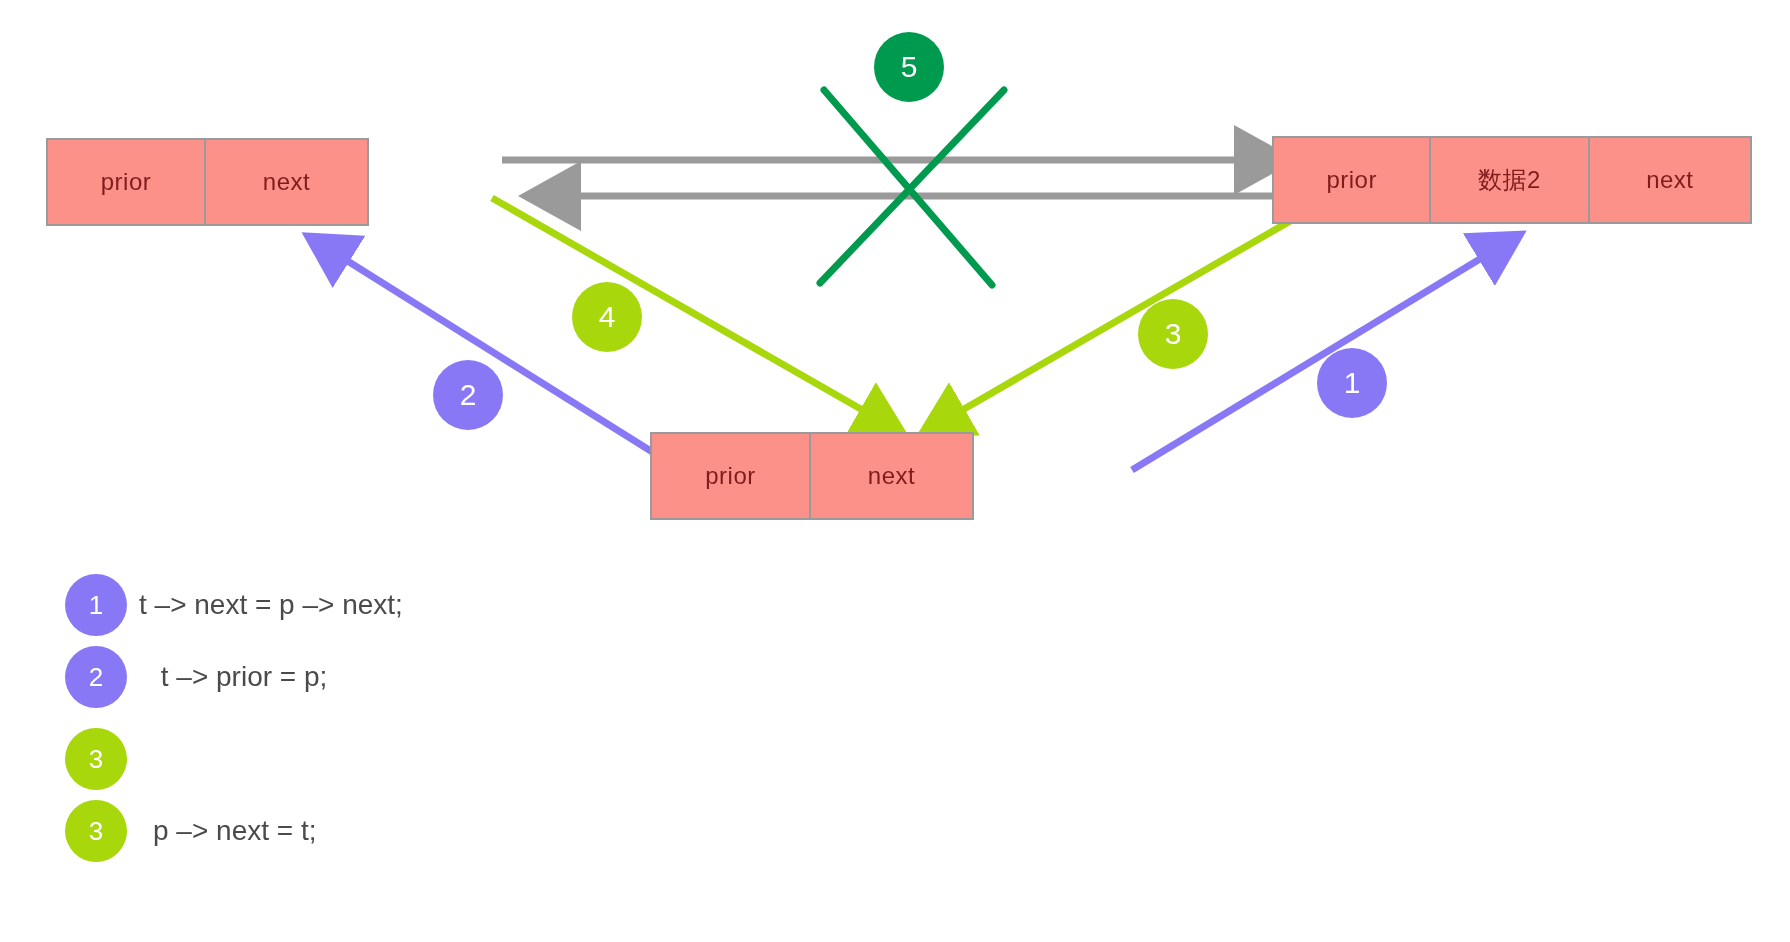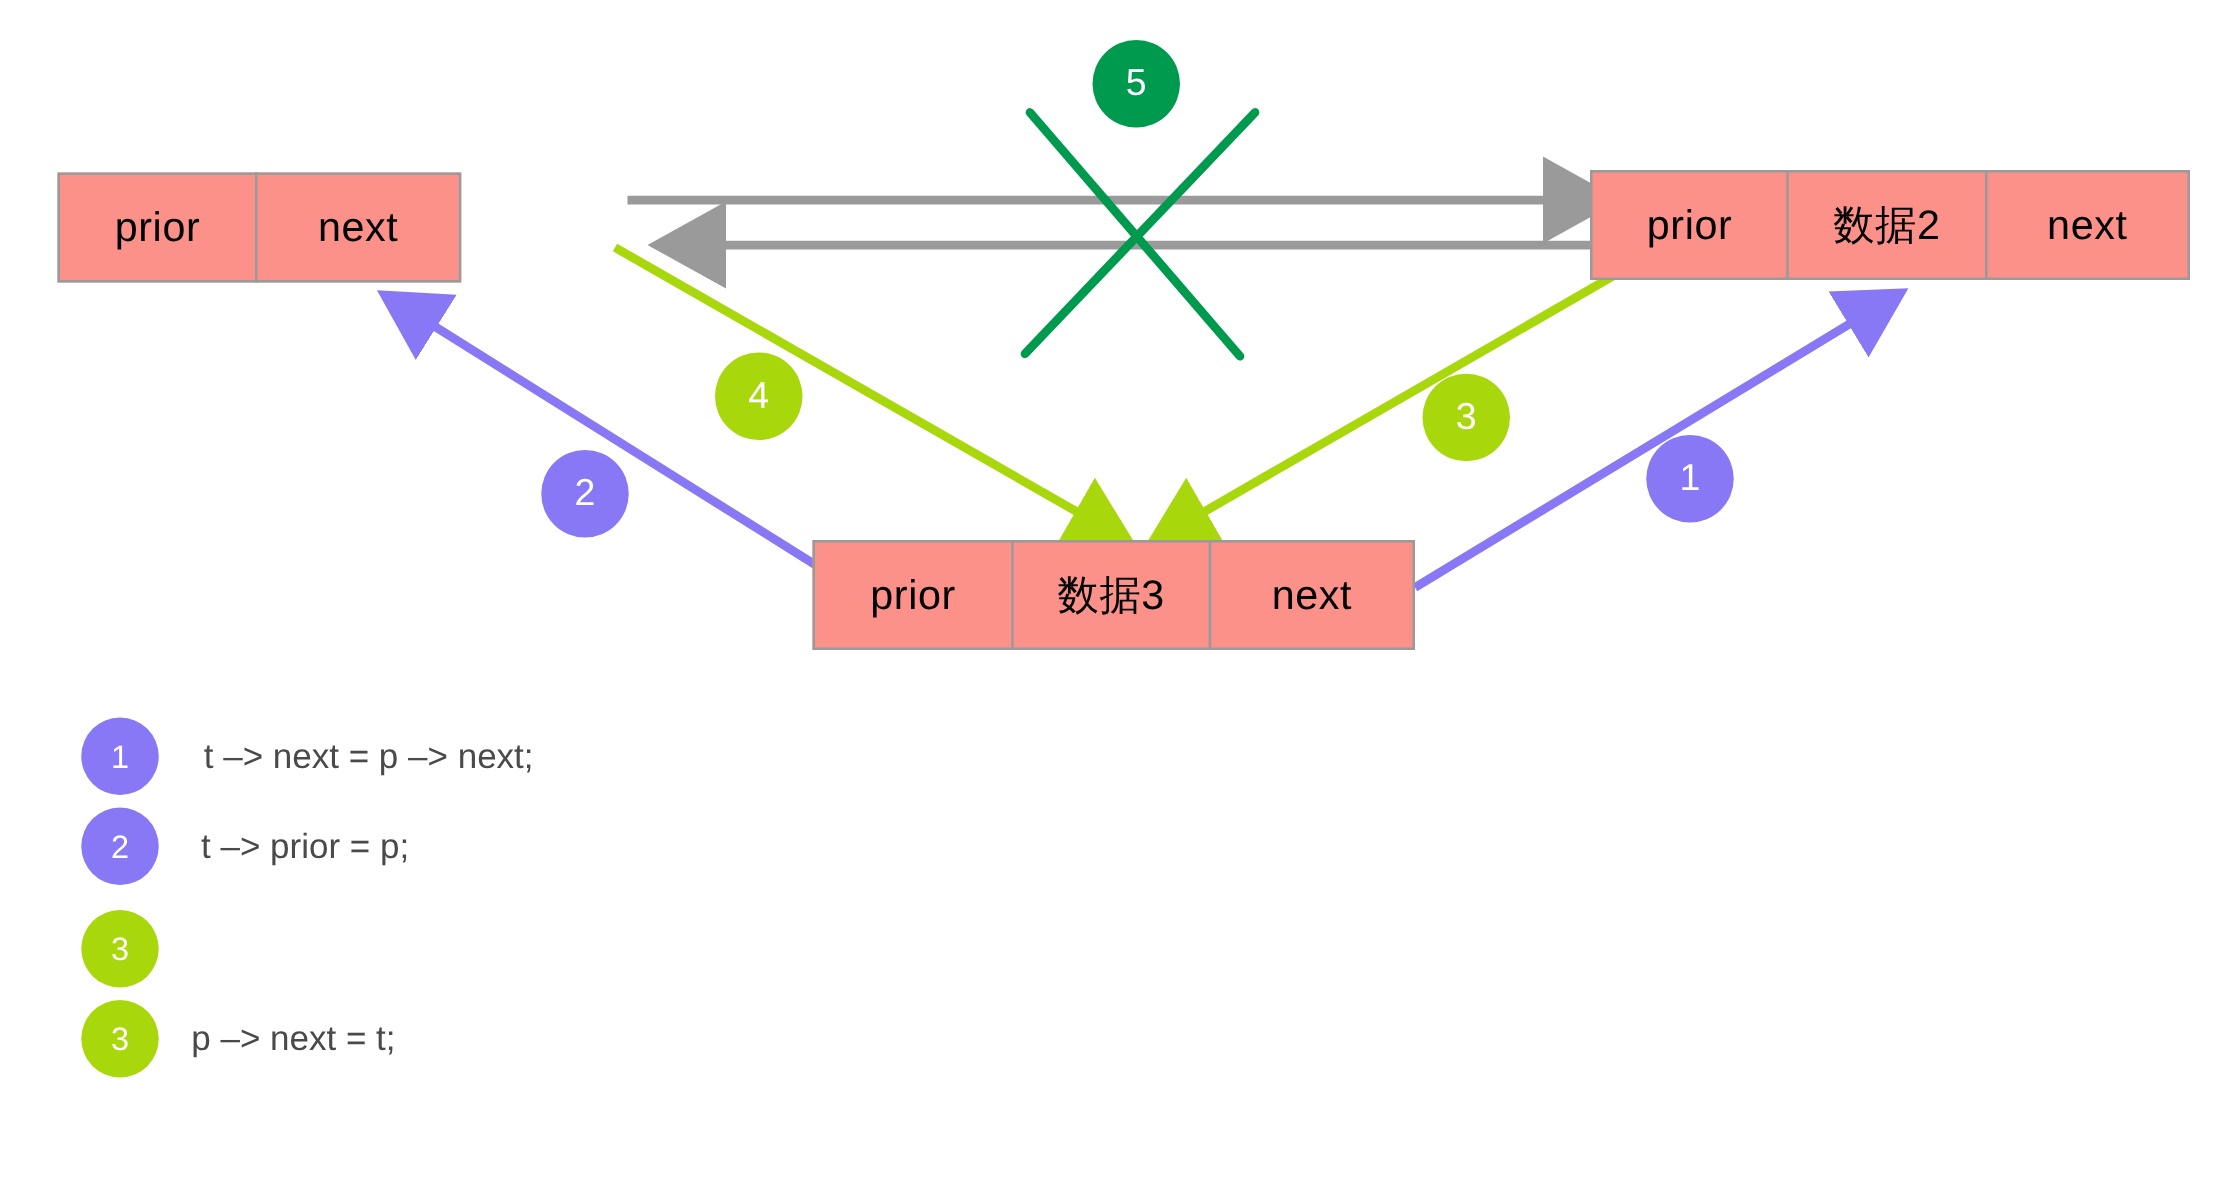--- a/index.html
+++ b/index.html
@@ -10,21 +10,21 @@
   #canvas{position:absolute;left:0;top:0;width:1790px;height:942px;}
   svg.layer{position:absolute;left:0;top:0;width:1790px;height:942px;pointer-events:none;}
 
   
   .node{position:absolute;display:flex;box-sizing:border-box;}
   .cell{
     box-sizing:border-box;
     background:#FB9189;
     border:2px solid #9a9a9a;
     display:flex;align-items:center;justify-content:center;
-    color:#000000;font-size:33px;letter-spacing:.5px;
+    color:#7f1d1d;font-size:24px;letter-spacing:.5px;
     margin-left:-2px;
   }
   .cell:first-child{margin-left:0;}
 
   #node1{left:46px;top:138px;width:480px;height:88px;}
   #node1 .c0{width:160px;height:88px;}
   #node1 .c1{width:161px;height:88px;}
   #node1 .c2{width:165px;height:88px;}
 
   #node2{left:1272px;top:136px;width:480px;height:88px;}
@@ -100,35 +100,34 @@
   </div>
 
   <div class="node" id="node2">
     <div class="cell c0">prior</div>
     <div class="cell c1">数据2</div>
     <div class="cell c2">next</div>
   </div>
 
   <div class="node" id="node3">
     <div class="cell c0">prior</div>
-    <div class="cell c1">数据3</div>
     <div class="cell c2">next</div>
   </div>
 
   <div class="badge sm" id="badge-5" style="left: 909px; top: 67px; background: rgb(0, 154, 78);">5</div>
   <div class="badge sm" id="badge-4" style="left: 607px; top: 317px; background: rgb(168, 215, 11);">4</div>
   <div class="badge sm" id="badge-2" style="left: 468px; top: 395px; background: rgb(136, 120, 245);">2</div>
   <div class="badge sm" id="badge-3" style="left: 1173px; top: 334px; background: rgb(168, 215, 11);">3</div>
   <div class="badge sm" id="badge-1" style="left: 1352px; top: 383px; background: rgb(136, 120, 245);">1</div>
 
   <div id="legend">
 
     <div class="legend-row" id="lr0" style="left: 65px; top: 0px;">
       <div class="legend-badge" style="background: rgb(136, 120, 245);">1</div>
-      <div class="legend-text" style="margin-left: 36px;">t –&gt; next = p –&gt; next;</div>
+      <div class="legend-text" style="margin-left: 12px;">t –&gt; next = p –&gt; next;</div>
     </div>
 
     <div class="legend-row" id="lr1" style="left: 65px; top: 72px;">
       <div class="legend-badge" style="background: rgb(136, 120, 245);">2</div>
       <div class="legend-text" style="margin-left: 26px;"> t –&gt; prior = p;</div>
     </div>
 
     <div class="legend-row" id="lr2" style="left: 65px; top: 154px;">
       <div class="legend-badge" style="background: rgb(168, 215, 11);">3</div>
     </div>

